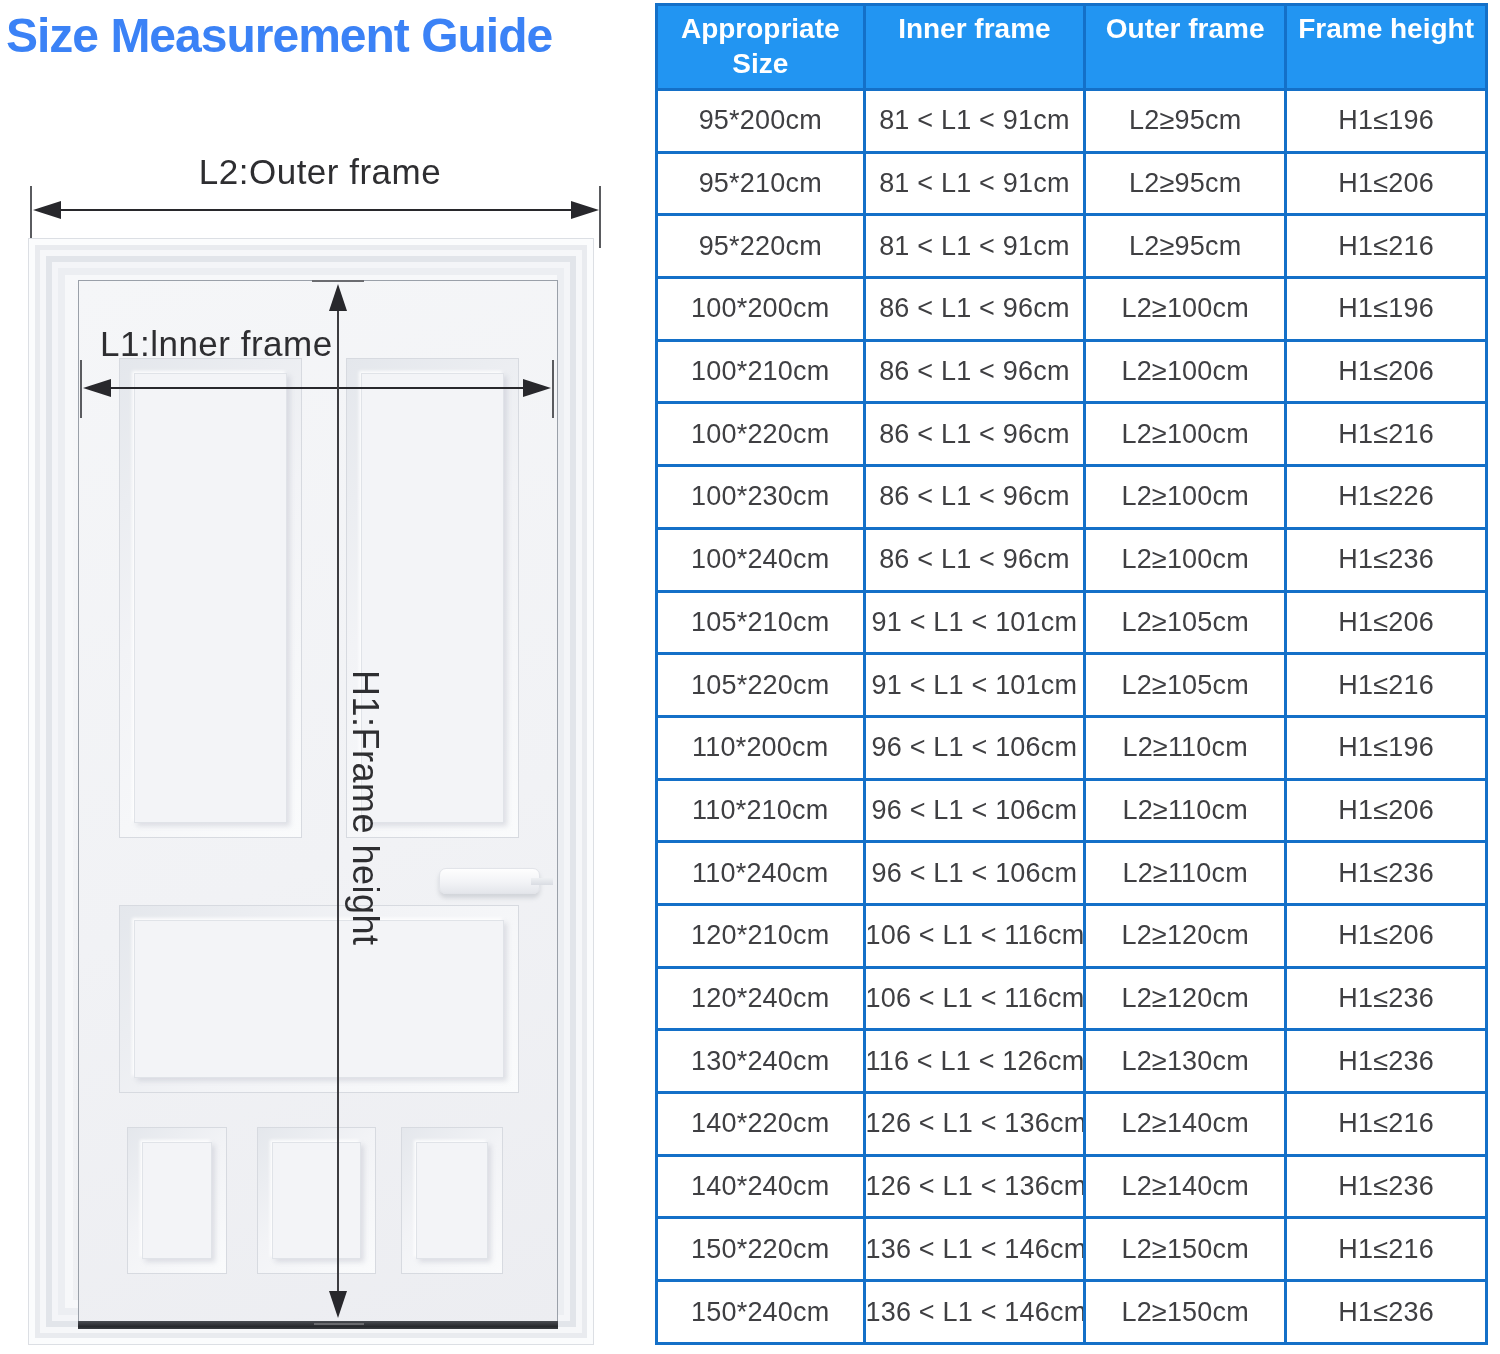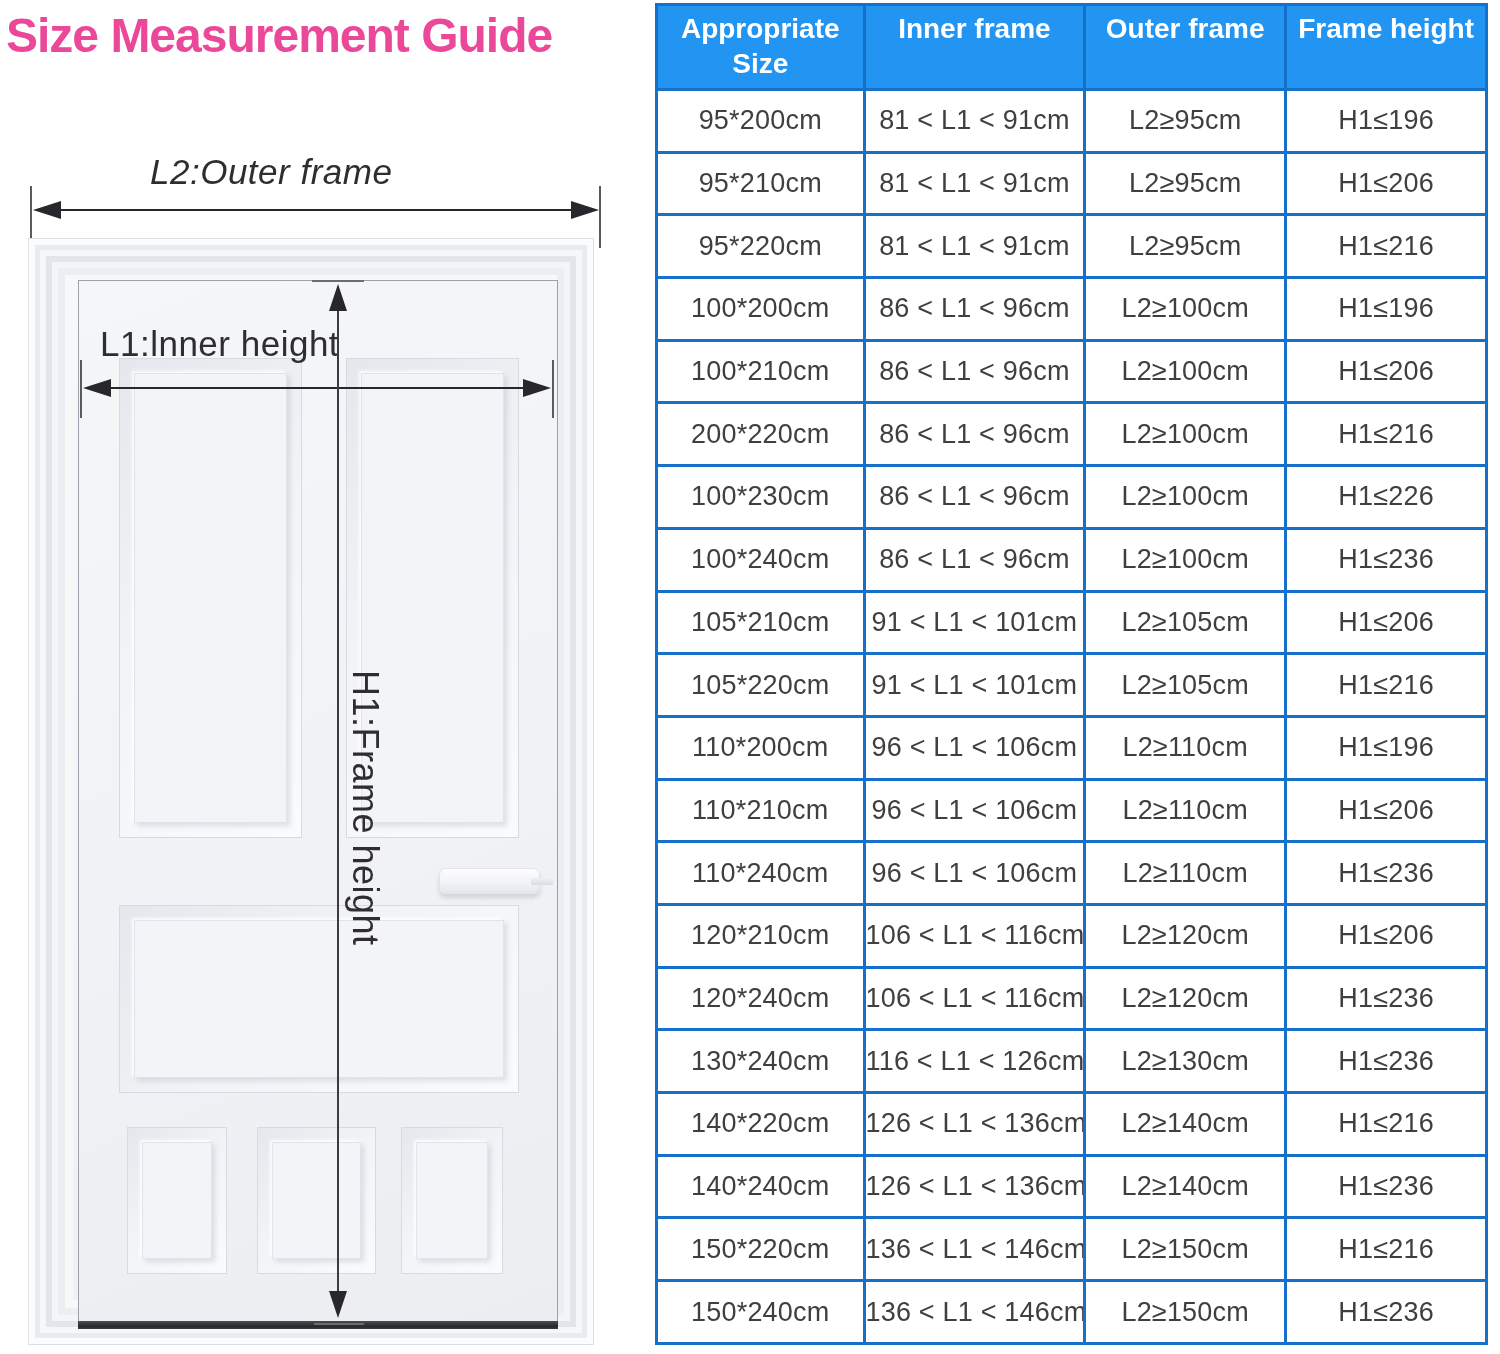--- a/index.html
+++ b/index.html
@@ -7,29 +7,29 @@
   .canvas {
     position:relative; width:1500px; height:1354px; overflow:hidden;
     background:#ffffff;
     font-family:"Liberation Sans","DejaVu Sans",sans-serif;
   }
 
   
   .title {
     position:absolute; left:6px; top:8px; width:648px;
     font-size:48px; font-weight:bold; letter-spacing:-1px;
-    color:#ec4899; white-space:nowrap;
+    color:#3b82f6; white-space:nowrap;
   }
 
   
   .meas-label {
     position:absolute; color:#2e2e31; font-weight:300;
     font-size:35px; letter-spacing:0.5px; white-space:nowrap;
   }
-  .l2-label { left:150px; top:152px; width:340px; text-align:left;font-style:italic; }
+  .l2-label { left:150px; top:152px; width:340px; text-align:center; }
   .l1-label { left:100px; top:324px; }
   .h1-label {
     left:386px; top:670px; transform:rotate(90deg); transform-origin:top left;
     font-size:36px;
   }
 
   
   .harrow { position:absolute; height:2px; background:#28282c; }
   .harrow::before, .harrow::after {
     content:""; position:absolute; top:-8px; width:0; height:0;
@@ -148,21 +148,21 @@
         <div class="panel panel-top-right"></div>
         <div class="panel panel-middle"></div>
         <div class="panel panel-bottom-1"></div>
         <div class="panel panel-bottom-2"></div>
         <div class="panel panel-bottom-3"></div>
         <div class="door-handle"></div>
         <div class="door-threshold"></div>
       </div>
     </div>
 
-    <div class="meas-label l1-label">L1:lnner height</div>
+    <div class="meas-label l1-label">L1:lnner frame</div>
     <div class="vtick" style="left:80px; top:360px; height:58px;"></div>
     <div class="vtick" style="left:552px; top:360px; height:58px;"></div>
     <div class="harrow" style="left:110px; top:387px; width:414px;"></div>
 
     <div class="htick" style="left:312px; top:280px; width:52px;"></div>
     <div class="htick" style="left:314px; top:1323px; width:50px;"></div>
     <div class="varrow" style="left:337px; top:310px; height:982px;"></div>
     <div class="meas-label h1-label">H1:Frame height</div>
   </div>
 
@@ -206,21 +206,21 @@
           <td>L2≥100cm</td>
           <td>H1≤196</td>
         </tr>
         <tr>
           <td>100*210cm</td>
           <td>86 &lt; L1 &lt; 96cm</td>
           <td>L2≥100cm</td>
           <td>H1≤206</td>
         </tr>
         <tr>
-          <td>200*220cm</td>
+          <td>100*220cm</td>
           <td>86 &lt; L1 &lt; 96cm</td>
           <td>L2≥100cm</td>
           <td>H1≤216</td>
         </tr>
         <tr>
           <td>100*230cm</td>
           <td>86 &lt; L1 &lt; 96cm</td>
           <td>L2≥100cm</td>
           <td>H1≤226</td>
         </tr>

